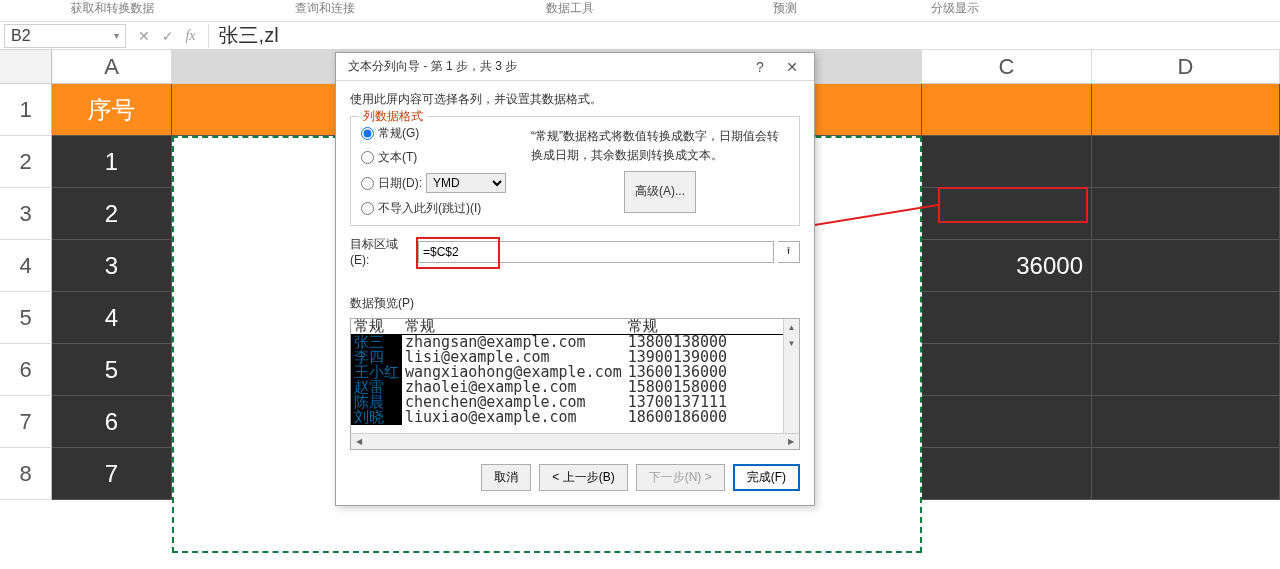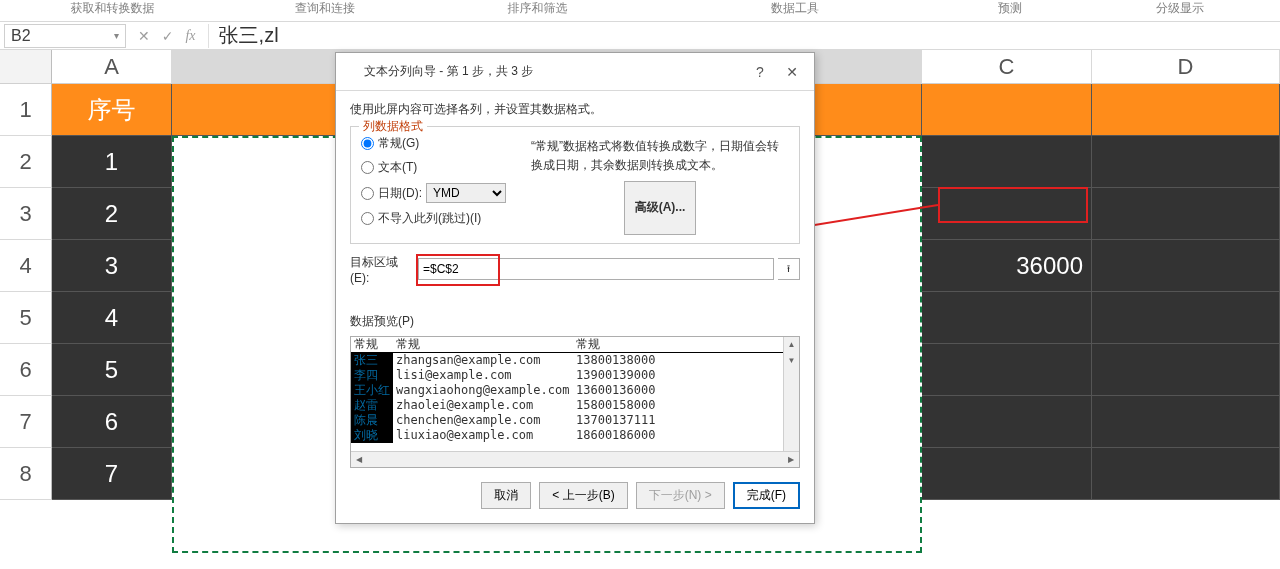--- a/index.html
+++ b/index.html
@@ -116,24 +116,24 @@
   position: absolute;
   left: 335px;
   top: 52px;
   width: 480px;
   background: #fff;
   border: 1px solid #a0a0a0;
   box-shadow: 2px 2px 8px rgba(0,0,0,0.2);
   font-size: 12px;
 }
 .dlg-title {
-  height: 38px;
+  height: 28px;
   display: flex;
   align-items: center;
-  padding: 0 6px 0 28px;
+  padding: 0 6px 0 12px;
   border-bottom: 1px solid #d9d9d9;
   color: #333;
   justify-content: center;
 }
 .dlg-title .t { flex: 1; }
 .dlg-title .btn { width: 32px; text-align: center; font-size: 14px; color: #555; }
 .dlg-body { padding: 8px 14px 0 14px; color: #333; }
 
 .fieldset { border: 1px solid #d0d0d0; margin-top: 8px; padding: 8px 10px; position: relative; }
 .fieldset .legend {
@@ -143,22 +143,22 @@
 .fmt-row { display: flex; align-items: flex-start; gap: 10px; }
 .radio-col { width: 160px; display: flex; flex-direction: column; gap: 7px; }
 .radio-item { display: flex; align-items: center; gap: 4px; font-size: 12px; }
 .radio-item input { margin: 0; }
 .ymd-select {
   width: 80px; height: 20px; border: 1px solid #adadad;
   font-size: 12px; padding: 0 2px;
 }
 .desc-col { flex: 1; font-size: 12px; color: #333; padding-top: 2px; line-height: 1.6; }
 .adv-btn {
-  display: inline-block; border: 1px solid #adadad; padding: 16px 10px; font-size: 12px;
-  margin-top: 6px; background: #f0f0f0; font-weight: bold;
+  display: inline-block; border: 1px solid #adadad; padding: 10px 10px; font-size: 12px;
+  margin-top: 6px; background: #f0f0f0;
 }
 
 .target-row { display: flex; align-items: center; margin-top: 10px; gap: 4px; }
 .target-row label { width: 64px; font-size: 12px; }
 .target-field-wrap {
   position: relative;
   flex: 1;
   display: flex;
 }
 .target-input {
@@ -179,21 +179,21 @@
 .preview-label { margin-top: 28px; font-size: 12px; }
 .preview-box {
   margin-top: 6px;
   border: 1px solid #adadad;
   height: 132px;
   position: relative;
   overflow: hidden;
 }
 .preview-scroll {
   font-family: "SimSun", monospace;
-  font-size: 12px;
+  font-size: 15px;
   line-height: 15px;
 }
 .preview-scroll table { border-collapse: collapse; width: 100%; }
 .preview-scroll th, .preview-scroll td {
   text-align: left; padding: 0 3px; font-weight: normal; white-space: nowrap;
 }
 .preview-scroll th { background: #fff; border-bottom: 1px solid #000; font-family: "SimSun"; }
 .preview-scroll td.first { background: #000; color: #0369a1; }
 .preview-box .vscroll {
   position: absolute; right: 0; top: 0; width: 16px; height: calc(100% - 16px);
@@ -217,21 +217,20 @@
 }
 .dlg-buttons button.primary { border: 2px solid #0067c0; background: #fff; }
 .dlg-buttons button:disabled { color: #9e9e9e; }
 </style>
 </head>
 <body>
 
 <div class="ribbon-groups">
   <div style="width:225px">获取和转换数据</div>
   <div style="width:200px">查询和连接</div>
-  <div style="width:225px">排序和筛选</div>
   <div style="width:290px">数据工具</div>
   <div style="width:140px">预测</div>
   <div style="width:200px">分级显示</div>
 </div>
 
 <div class="name-row">
   <div class="name-box">
     <span>B2</span>
     <span class="chev">▾</span>
   </div>

